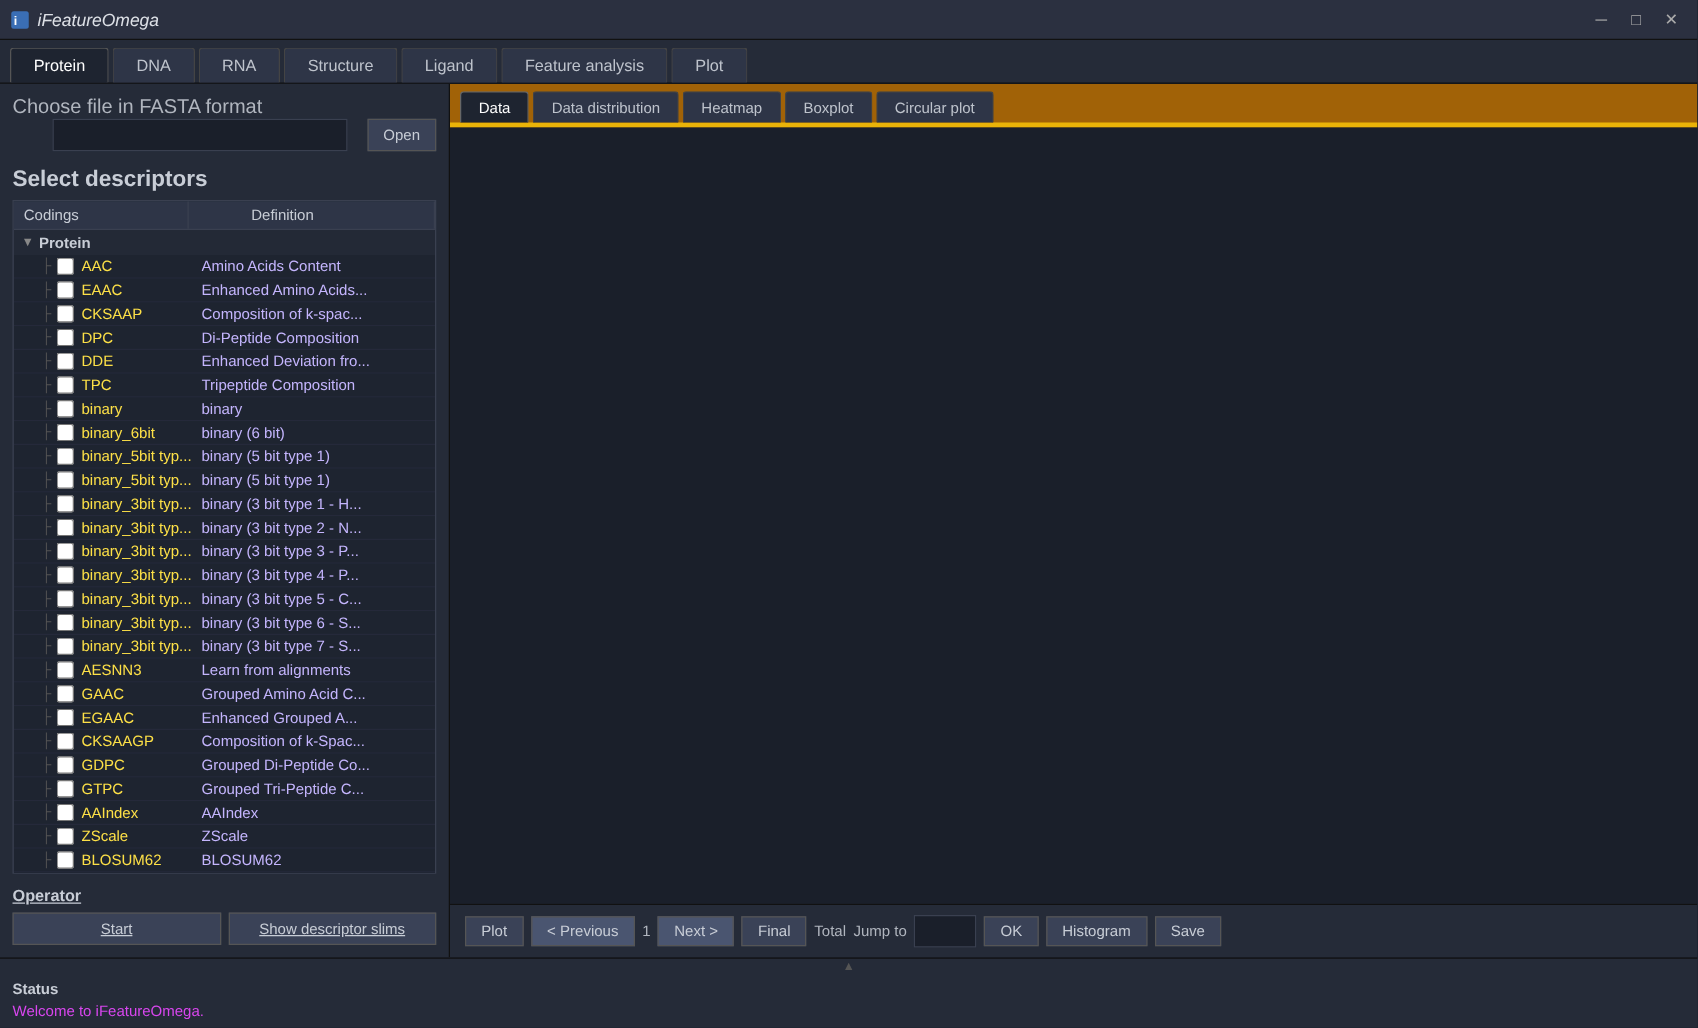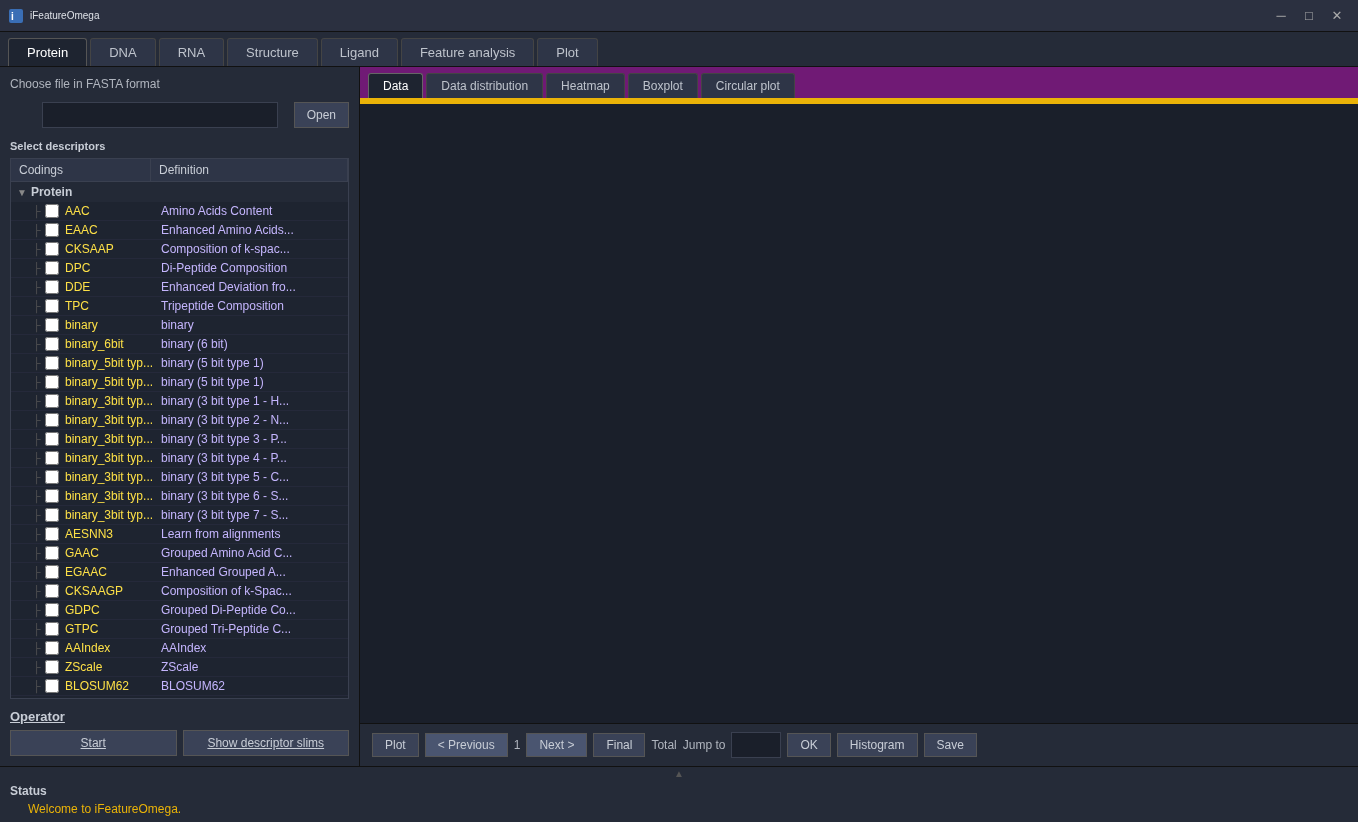--- a/index.html
+++ b/index.html
@@ -19,22 +19,23 @@
       background: #2b3040;
       height: 32px;
       display: flex;
       align-items: center;
       padding: 0 8px;
       flex-shrink: 0;
       border-bottom: 1px solid #111;
     }
     #title-bar-title {
       color: #dde0e6;
-      font-size: 10px;
-      flex: 1;
+      font-size: 14px;
+      flex: 1;
+      font-style: italic;
     }
     .win-btn {
       width: 26px;
       height: 22px;
       background: transparent;
       border: none;
       color: #aaa;
       font-size: 13px;
       cursor: pointer;
       display: flex;
@@ -79,24 +80,24 @@
       width: 360px;
       flex-shrink: 0;
       display: flex;
       flex-direction: column;
       background: #252b38;
       border-right: 1px solid #111;
       padding: 10px;
     }
 
     #fasta-section label {
-      font-size: 12px;
+      font-size: 16px;
       color: #b0b5be;
       display: block;
-      margin-bottom: 11px;
+      margin-bottom: 0;
     }
     #fasta-row {
       display: flex;
       gap: 16px;
       margin-bottom: 12px;
       padding-left: 32px;
     }
     #fasta-input {
       flex: 1;
       background: #1a1f2a;
@@ -110,39 +111,40 @@
       background: #3a4257;
       border: 1px solid #555;
       color: #c8cdd6;
       padding: 3px 12px;
       cursor: pointer;
       font-size: 12px;
       height: 26px;
     }
 
     #select-desc-label {
-      font-size: 11px;
+      font-size: 18px;
       font-weight: bold;
       color: #c8cdd6;
       margin-bottom: 6px;
     }
 
     
     #descriptor-container {
       flex: 1;
       overflow: hidden;
       border: 1px solid #3a4050;
       display: flex;
       flex-direction: column;
     }
     #descriptor-header {
       display: flex;
       background: #2e3547;
       border-bottom: 1px solid #3a4050;
       flex-shrink: 0;
+      gap: 42px;
     }
     .desc-col-header {
       padding: 4px 8px;
       font-size: 12px;
       color: #c8cdd6;
       border-right: 1px solid #3a4050;
       user-select: none;
     }
     .desc-col-header.coding { width: 140px; flex-shrink: 0; }
     .desc-col-header.definition { flex: 1; }
@@ -231,23 +233,23 @@
       flex: 1;
       display: flex;
       flex-direction: column;
       background: #1e2430;
       overflow: hidden;
     }
 
     
     #sub-tabs {
       display: flex;
-      background: #701a75;
+      background: #a16207;
       padding: 6px 8px 0 8px;
-      border-bottom: 6px solid #eab308;
+      border-bottom: 4px solid #eab308;
       flex-shrink: 0;
     }
     .sub-tab {
       padding: 5px 14px;
       background: #2e3547;
       border: 1px solid #444;
       border-bottom: none;
       color: #bec3cc;
       cursor: pointer;
       margin-right: 3px;
@@ -312,22 +314,22 @@
       flex-direction: column;
     }
     #status-label {
       font-size: 12px;
       font-weight: bold;
       color: #c8cdd6;
       padding: 4px 10px 2px 10px;
     }
     #status-text {
       font-size: 12px;
-      color: #eab308;
-      padding: 2px 10px 6px 28px;
+      color: #d946ef;
+      padding: 2px 10px 6px 10px;
     }
     #resize-handle {
       text-align: center;
       color: #555;
       font-size: 10px;
       cursor: ns-resize;
       padding: 1px 0;
     }
   </style>
 </head>

